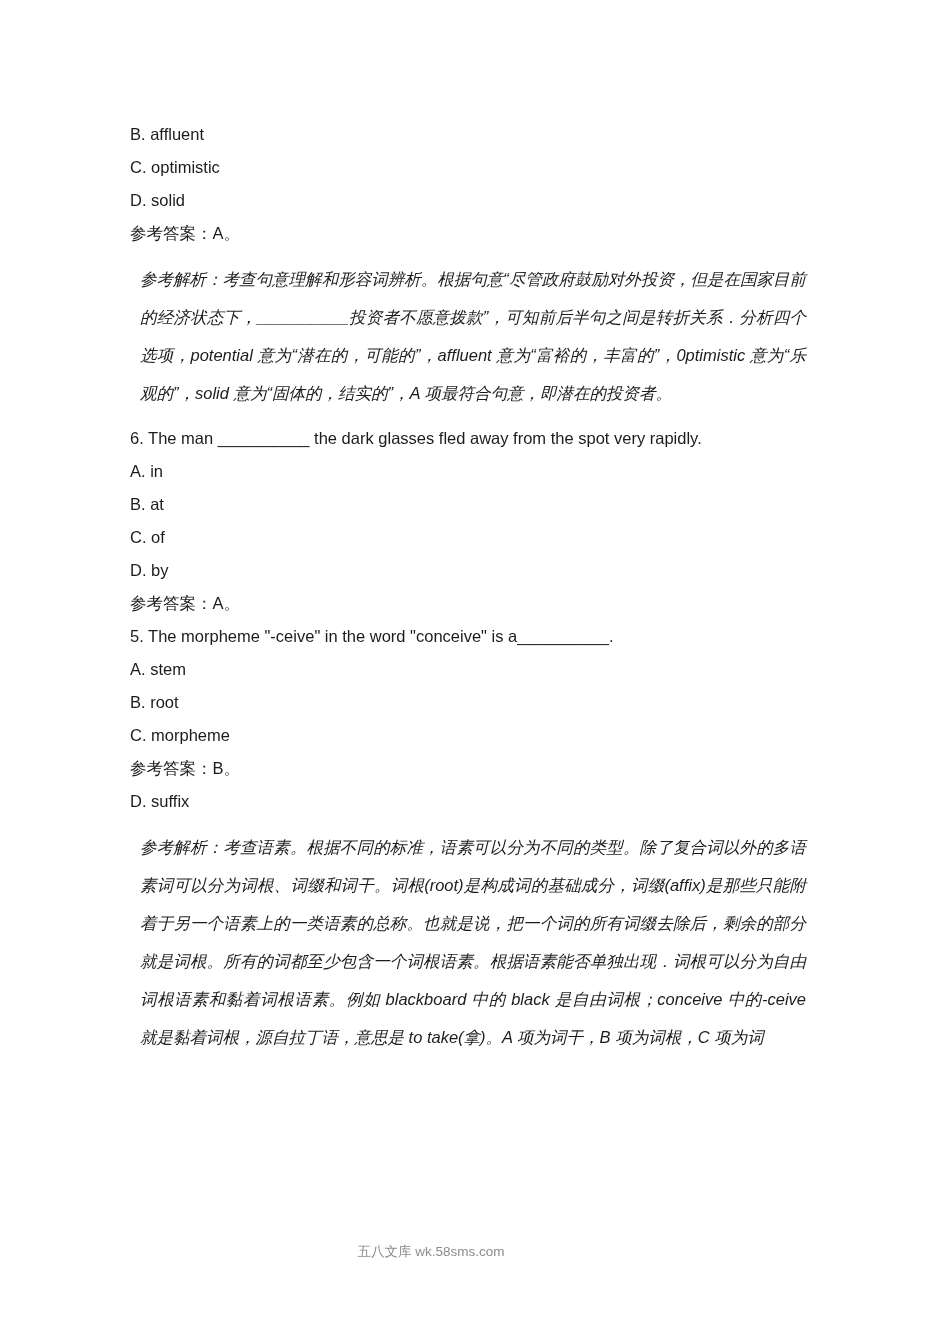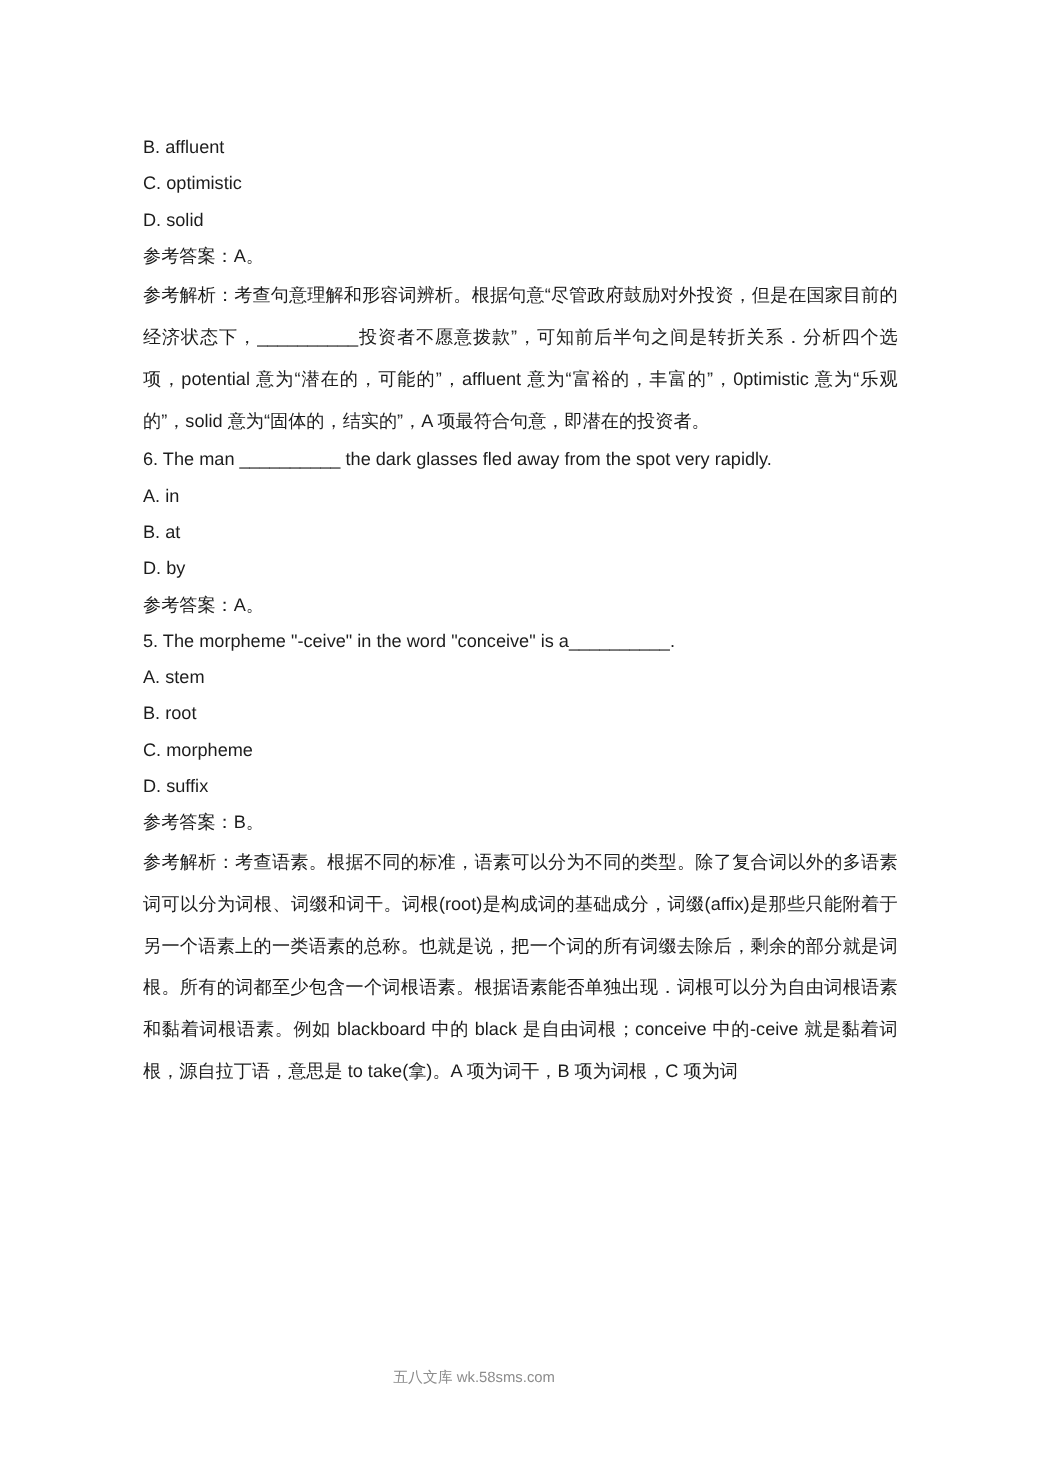--- a/index.html
+++ b/index.html
@@ -22,24 +22,25 @@
     top: 118px;
     width: 686px;
     color: #1c1c1c;
     font-size: 16.5px;
   }
   .line {
     line-height: 33px;
     white-space: pre-wrap;
   }
   .para {
-    margin: 0;
+    margin: 10px;
     line-height: 38px;
     text-align: justify;
     white-space: pre-wrap;
+    font-style: italic;
   }
   .footer {
     position: absolute;
     top: 1242px;
     left: 0;
     width: 862px;
     text-align: center;
     font-size: 13.5px;
     line-height: 20px;
     color: #8c8c8c;
@@ -54,29 +55,30 @@
 
     <div class="line">B. affluent</div>
     <div class="line">C. optimistic</div>
     <div class="line">D. solid</div>
     <div class="line">参考答案：A。</div>
     <p class="para">参考解析：考查句意理解和形容词辨析。根据句意“尽管政府鼓励对外投资，但是在国家目前的经济状态下，__________投资者不愿意拨款”，可知前后半句之间是转折关系．分析四个选项，potential 意为“潜在的，可能的”，affluent 意为“富裕的，丰富的”，0ptimistic 意为“乐观的”，solid 意为“固体的，结实的”，A 项最符合句意，即潜在的投资者。</p>
 
     <div class="line">6. The man __________ the dark glasses fled away from the spot very rapidly.</div>
     <div class="line">A. in</div>
     <div class="line">B. at</div>
+    <div class="line">C. of</div>
     <div class="line">D. by</div>
     <div class="line">参考答案：A。</div>
 
     <div class="line">5. The morpheme "-ceive" in the word "conceive" is a__________.</div>
     <div class="line">A. stem</div>
     <div class="line">B. root</div>
     <div class="line">C. morpheme</div>
+    <div class="line">参考答案：B。</div>
     <div class="line">D. suffix</div>
-    <div class="line">参考答案：B。</div>
     <p class="para">参考解析：考查语素。根据不同的标准，语素可以分为不同的类型。除了复合词以外的多语素词可以分为词根、词缀和词干。词根(root)是构成词的基础成分，词缀(affix)是那些只能附着于另一个语素上的一类语素的总称。也就是说，把一个词的所有词缀去除后，剩余的部分就是词根。所有的词都至少包含一个词根语素。根据语素能否单独出现．词根可以分为自由词根语素和黏着词根语素。例如 blackboard 中的 black 是自由词根；conceive 中的-ceive 就是黏着词根，源自拉丁语，意思是 to take(拿)。A 项为词干，B 项为词根，C 项为词</p>
 
   </main>
 
   <footer class="footer">
     <span>五八文库 wk.58sms.com</span>
   </footer>
 
 </div>
 

